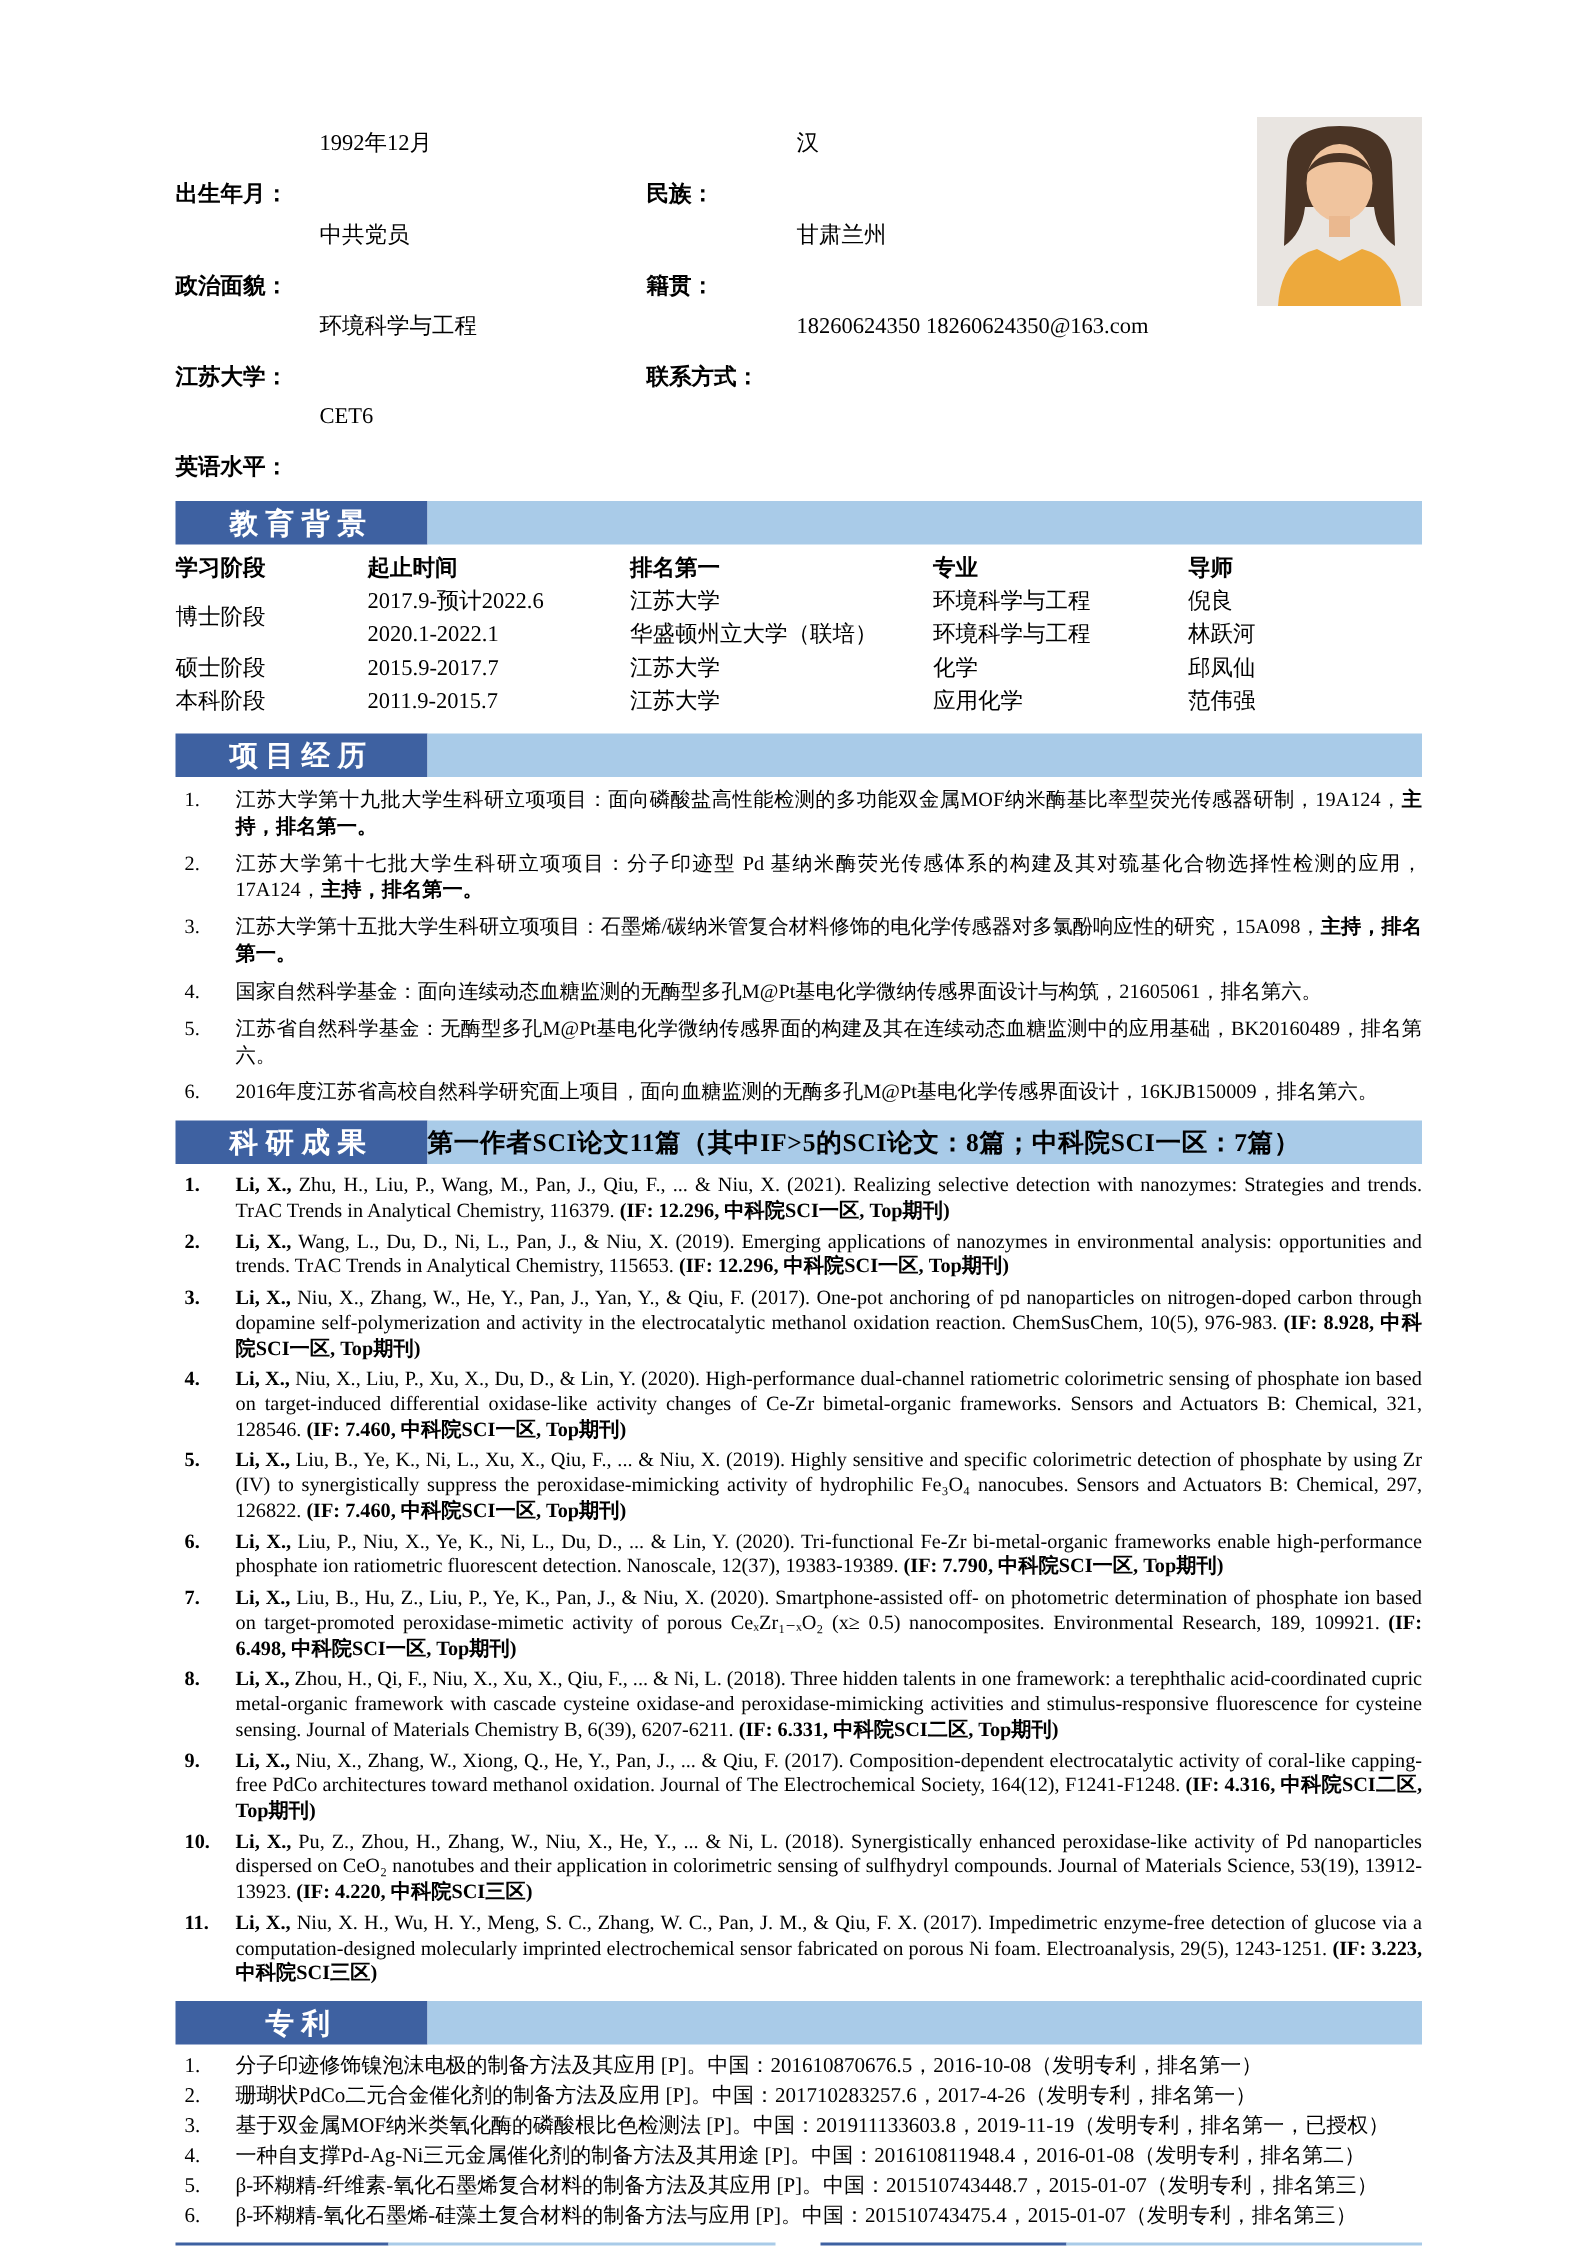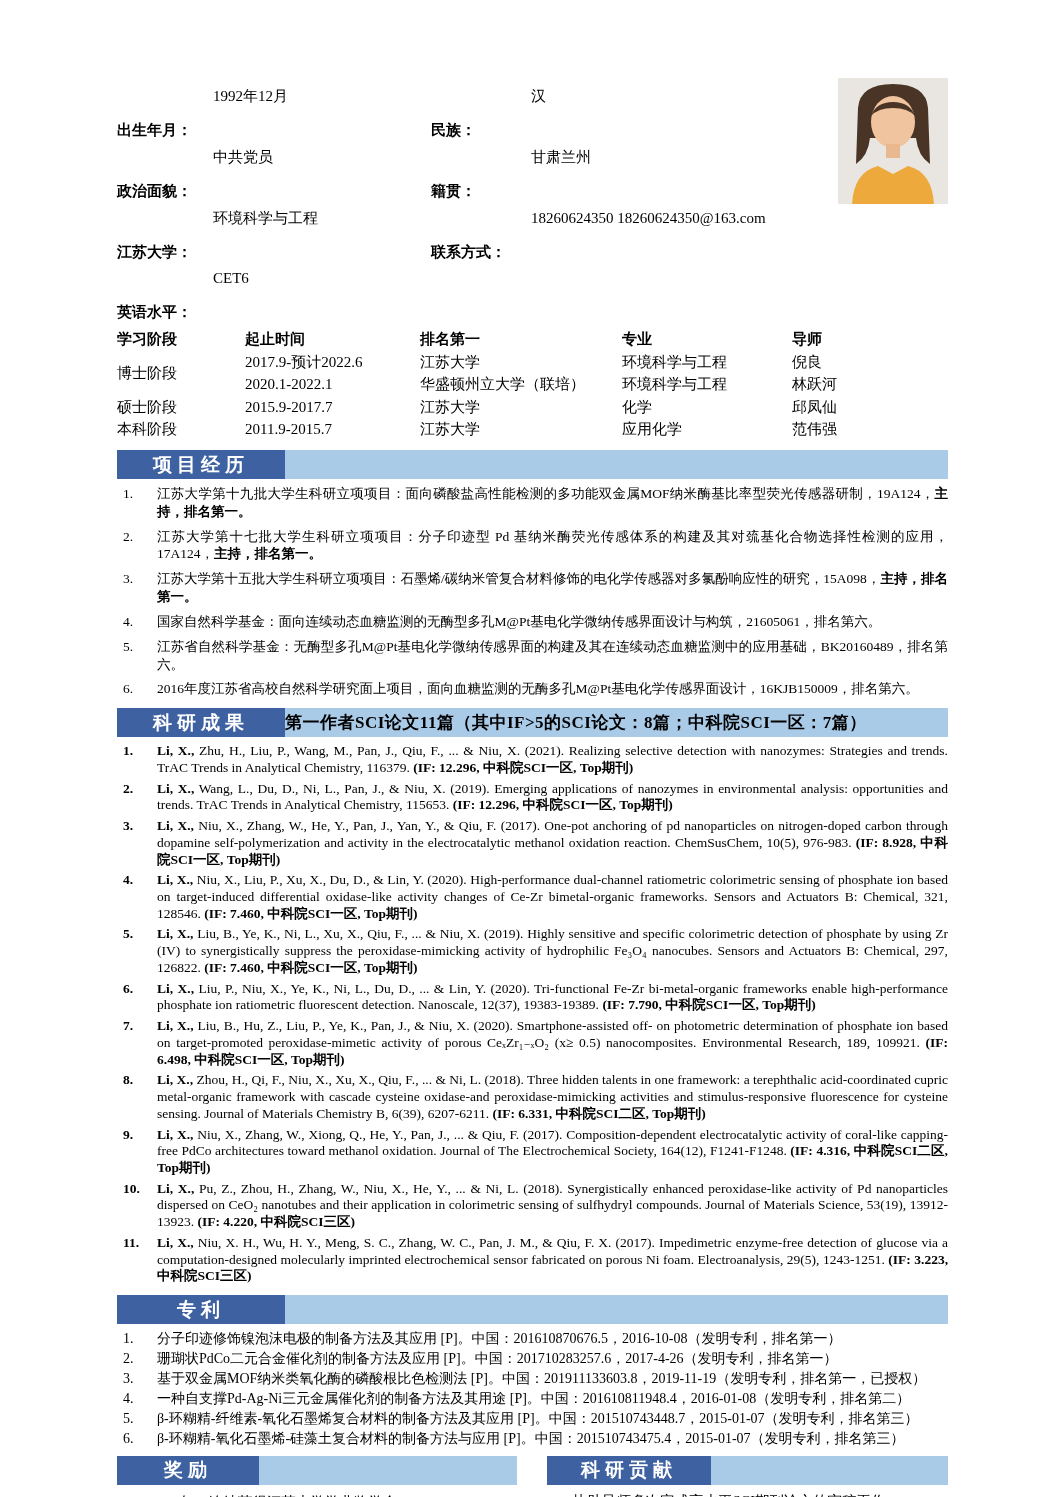--- a/index.html
+++ b/index.html
@@ -114,20 +114,24 @@
         <rect x="0" y="0" width="110" height="126" fill="#e9e5e1"></rect>
         <path d="M20 30 Q22 6 55 6 Q88 6 90 30 L92 86 Q80 78 78 60 L32 60 Q30 78 18 86 Z" fill="#4a3425"></path>
         <ellipse cx="55" cy="44" rx="22" ry="26" fill="#f0c49e"></ellipse>
         <path d="M33 38 Q38 24 55 24 Q72 24 77 38 Q70 30 55 30 Q40 30 33 38 Z" fill="#4a3425"></path>
         <rect x="48" y="66" width="14" height="14" fill="#eab88f"></rect>
         <path d="M14 126 Q16 94 40 88 L55 96 L70 88 Q94 94 96 126 Z" fill="#eda93c"></path>
       </svg>
     </div>
   </div>
 
+  <div class="bar">
+    <div class="bar-title">教育背景</div>
+    <div class="bar-rest"></div>
+  </div>
   <table class="edu">
     <colgroup>
         <col style="width:128px">
         <col style="width:175px">
         <col style="width:202px">
         <col style="width:170px">
         <col>
       </colgroup>
     <thead>
       <tr>

